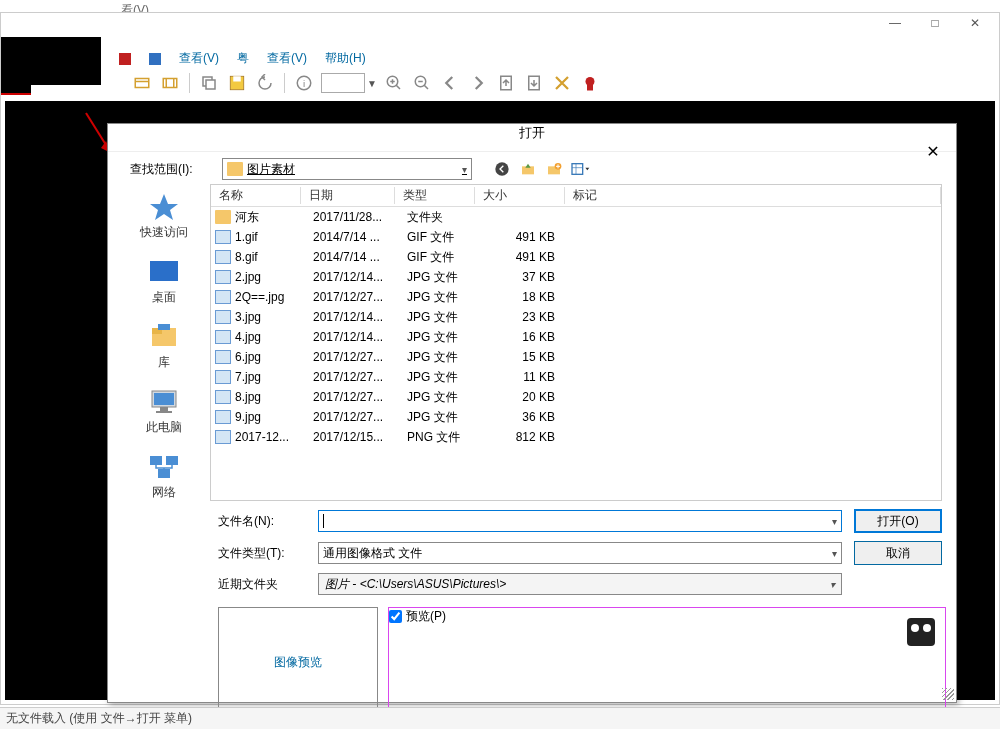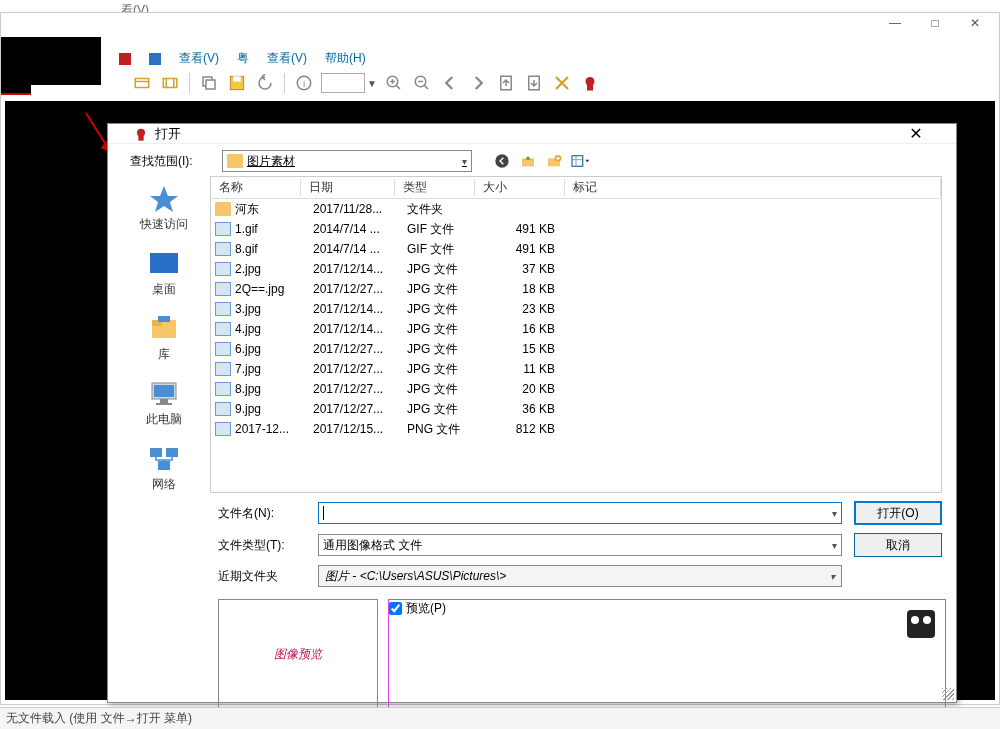--- a/index.html
+++ b/index.html
@@ -23,21 +23,21 @@
 .tb-sep { width: 1px; height: 20px; background: #ccc; margin: 0 2px; }
 .tb-combo { width: 44px; height: 20px; border: 1px solid #aaa; background: #fff; }
 
 .svg-icon { width: 18px; height: 18px; }
 
 .viewer-area { position: absolute; top: 88px; left: 4px; right: 4px; bottom: 4px; background: #000; }
 
 .arrow { position: absolute; top: 90px; left: 15px; width: 100px; height: 80px; pointer-events: none; }
 
 .dialog { position: absolute; top: 110px; left: 106px; width: 850px; height: 580px; background: #fff; border: 1px solid #888; box-shadow: 2px 2px 6px rgba(0,0,0,0.3); display: flex; flex-direction: column; }
-.dlg-title { height: 28px; display: flex; align-items: center; padding: 0 25px; font-size: 13px; border-bottom: 1px solid #eee; }
+.dlg-title { height: 28px; display: flex; align-items: center; padding: 0 8px; font-size: 13px; border-bottom: 1px solid #eee; flex-direction: column; }
 .dlg-title-icon { width: 16px; height: 16px; margin-right: 6px; }
 .dlg-close { margin-left: auto; width: 30px; text-align: center; font-size: 16px; }
 
 .dlg-body { flex: 1; display: flex; flex-direction: column; padding: 6px 10px; font-size: 12px; }
 .lookin-row { display: flex; align-items: center; gap: 12px; margin-bottom: 4px; padding-left: 12px; }
 .lookin-row label { width: 80px; }
 .lookin-combo { flex: 0 0 250px; height: 22px; border: 1px solid #888; display: flex; align-items: center; padding: 0 4px; background: #fff; text-decoration: underline; }
 .folder-icon { width: 16px; height: 14px; background: #f5c76a; border-radius: 1px; margin-right: 4px; display: inline-block; }
 .combo-arrow { margin-left: auto; font-size: 10px; color: #555; }
 .nav-icons { display: flex; gap: 6px; margin-left: 8px; }
@@ -67,21 +67,21 @@
 .field-row { display: flex; align-items: center; gap: 12px; }
 .field-row label { width: 88px; font-size: 12px; }
 .field-input { width: 524px; height: 22px; border: 1px solid #888; padding: 0 4px; font-size: 12px; background: #fff; display: flex; align-items: center; }
 .field-input.focused { border: 1px solid #0078d7; }
 .dlg-btn { width: 88px; height: 24px; border: 1px solid #0369a1; background: #efefef; font-size: 12px; display: flex; align-items: center; justify-content: center; }
 .dlg-btn.primary { border: 2px solid #0078d7; }
 
 .recent-combo { width: 524px; height: 22px; border: 1px solid #888; padding: 0 6px; font-size: 12px; font-family: "SimSun", monospace; display: flex; align-items: center; background: #f4f4f4; font-style: italic; }
 
 .preview-row { display: flex; gap: 10px; margin-top: 4px; }
-.preview-box { width: 160px; height: 110px; border: 1px solid #888; display: flex; align-items: center; justify-content: center; font-size: 12px; color: #be185d; font-style: italic; }
+.preview-box { width: 160px; height: 110px; border: 1px solid #888; display: flex; align-items: center; justify-content: center; font-size: 12px; color: #0369a1; }
 .preview-right { flex: 1; border: 1px solid #d946ef; position: relative; }
 .preview-chk { display: flex; align-items: center; gap: 4px; font-size: 12px; }
 .panda { position: absolute; right: 10px; top: 10px; width: 28px; height: 28px; background: #222; border-radius: 4px; }
 .panda::before { content: ""; position: absolute; top: 6px; left: 4px; width: 8px; height: 8px; background: #fff; border-radius: 50%; }
 .panda::after { content: ""; position: absolute; top: 6px; right: 4px; width: 8px; height: 8px; background: #fff; border-radius: 50%; }
 
 .status-bar { position: absolute; bottom: 0; left: 0; right: 0; height: 22px; border-top: 1px solid #ccc; display: flex; align-items: center; padding: 0 6px; font-size: 12px; color: #444; background: #f5f5f5; }
 
 .resize-grip { position: absolute; right: 2px; bottom: 2px; width: 12px; height: 12px; background: repeating-linear-gradient(135deg, #999 0 1px, transparent 1px 3px); }
 </style>

